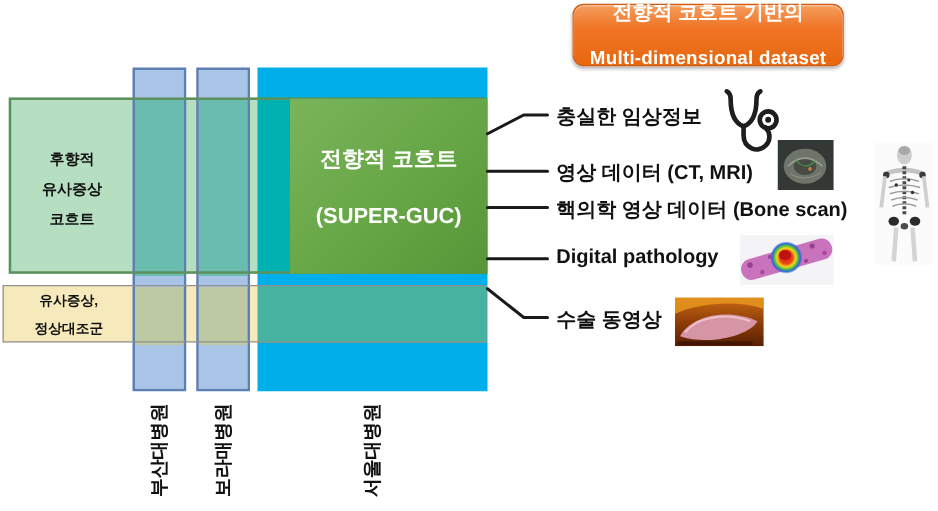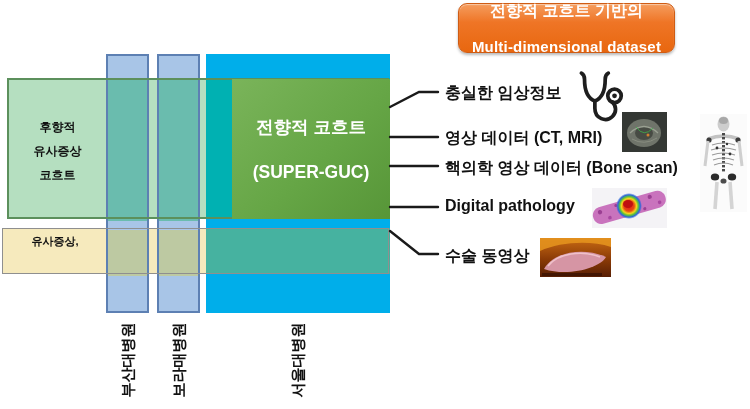--- a/index.html
+++ b/index.html
@@ -90,20 +90,21 @@
     <div>(SUPER-GUC)</div>
   </div>
 
   <div class="abs box-label" id="retro-label">
     <div>후향적</div>
     <div>유사증상</div>
     <div>코흐트</div>
   </div>
   <div class="abs box-label" id="control-label">
     <div>유사증상,</div>
+    <div>정상대조군</div>
   </div>
 
   <div class="abs hosp-label" id="hosp1">부산대병원</div>
   <div class="abs hosp-label" id="hosp2">보라매병원</div>
   <div class="abs hosp-label" id="hosp3">서울대병원</div>
 
   <svg class="abs" id="connectors" viewBox="0 0 750 409">
     <g stroke="#1a1a1a" stroke-width="2.4" fill="none" stroke-linecap="round">
       <path d="M390 107 L419 92 H438"></path>
       <path d="M390 137 H438"></path>

